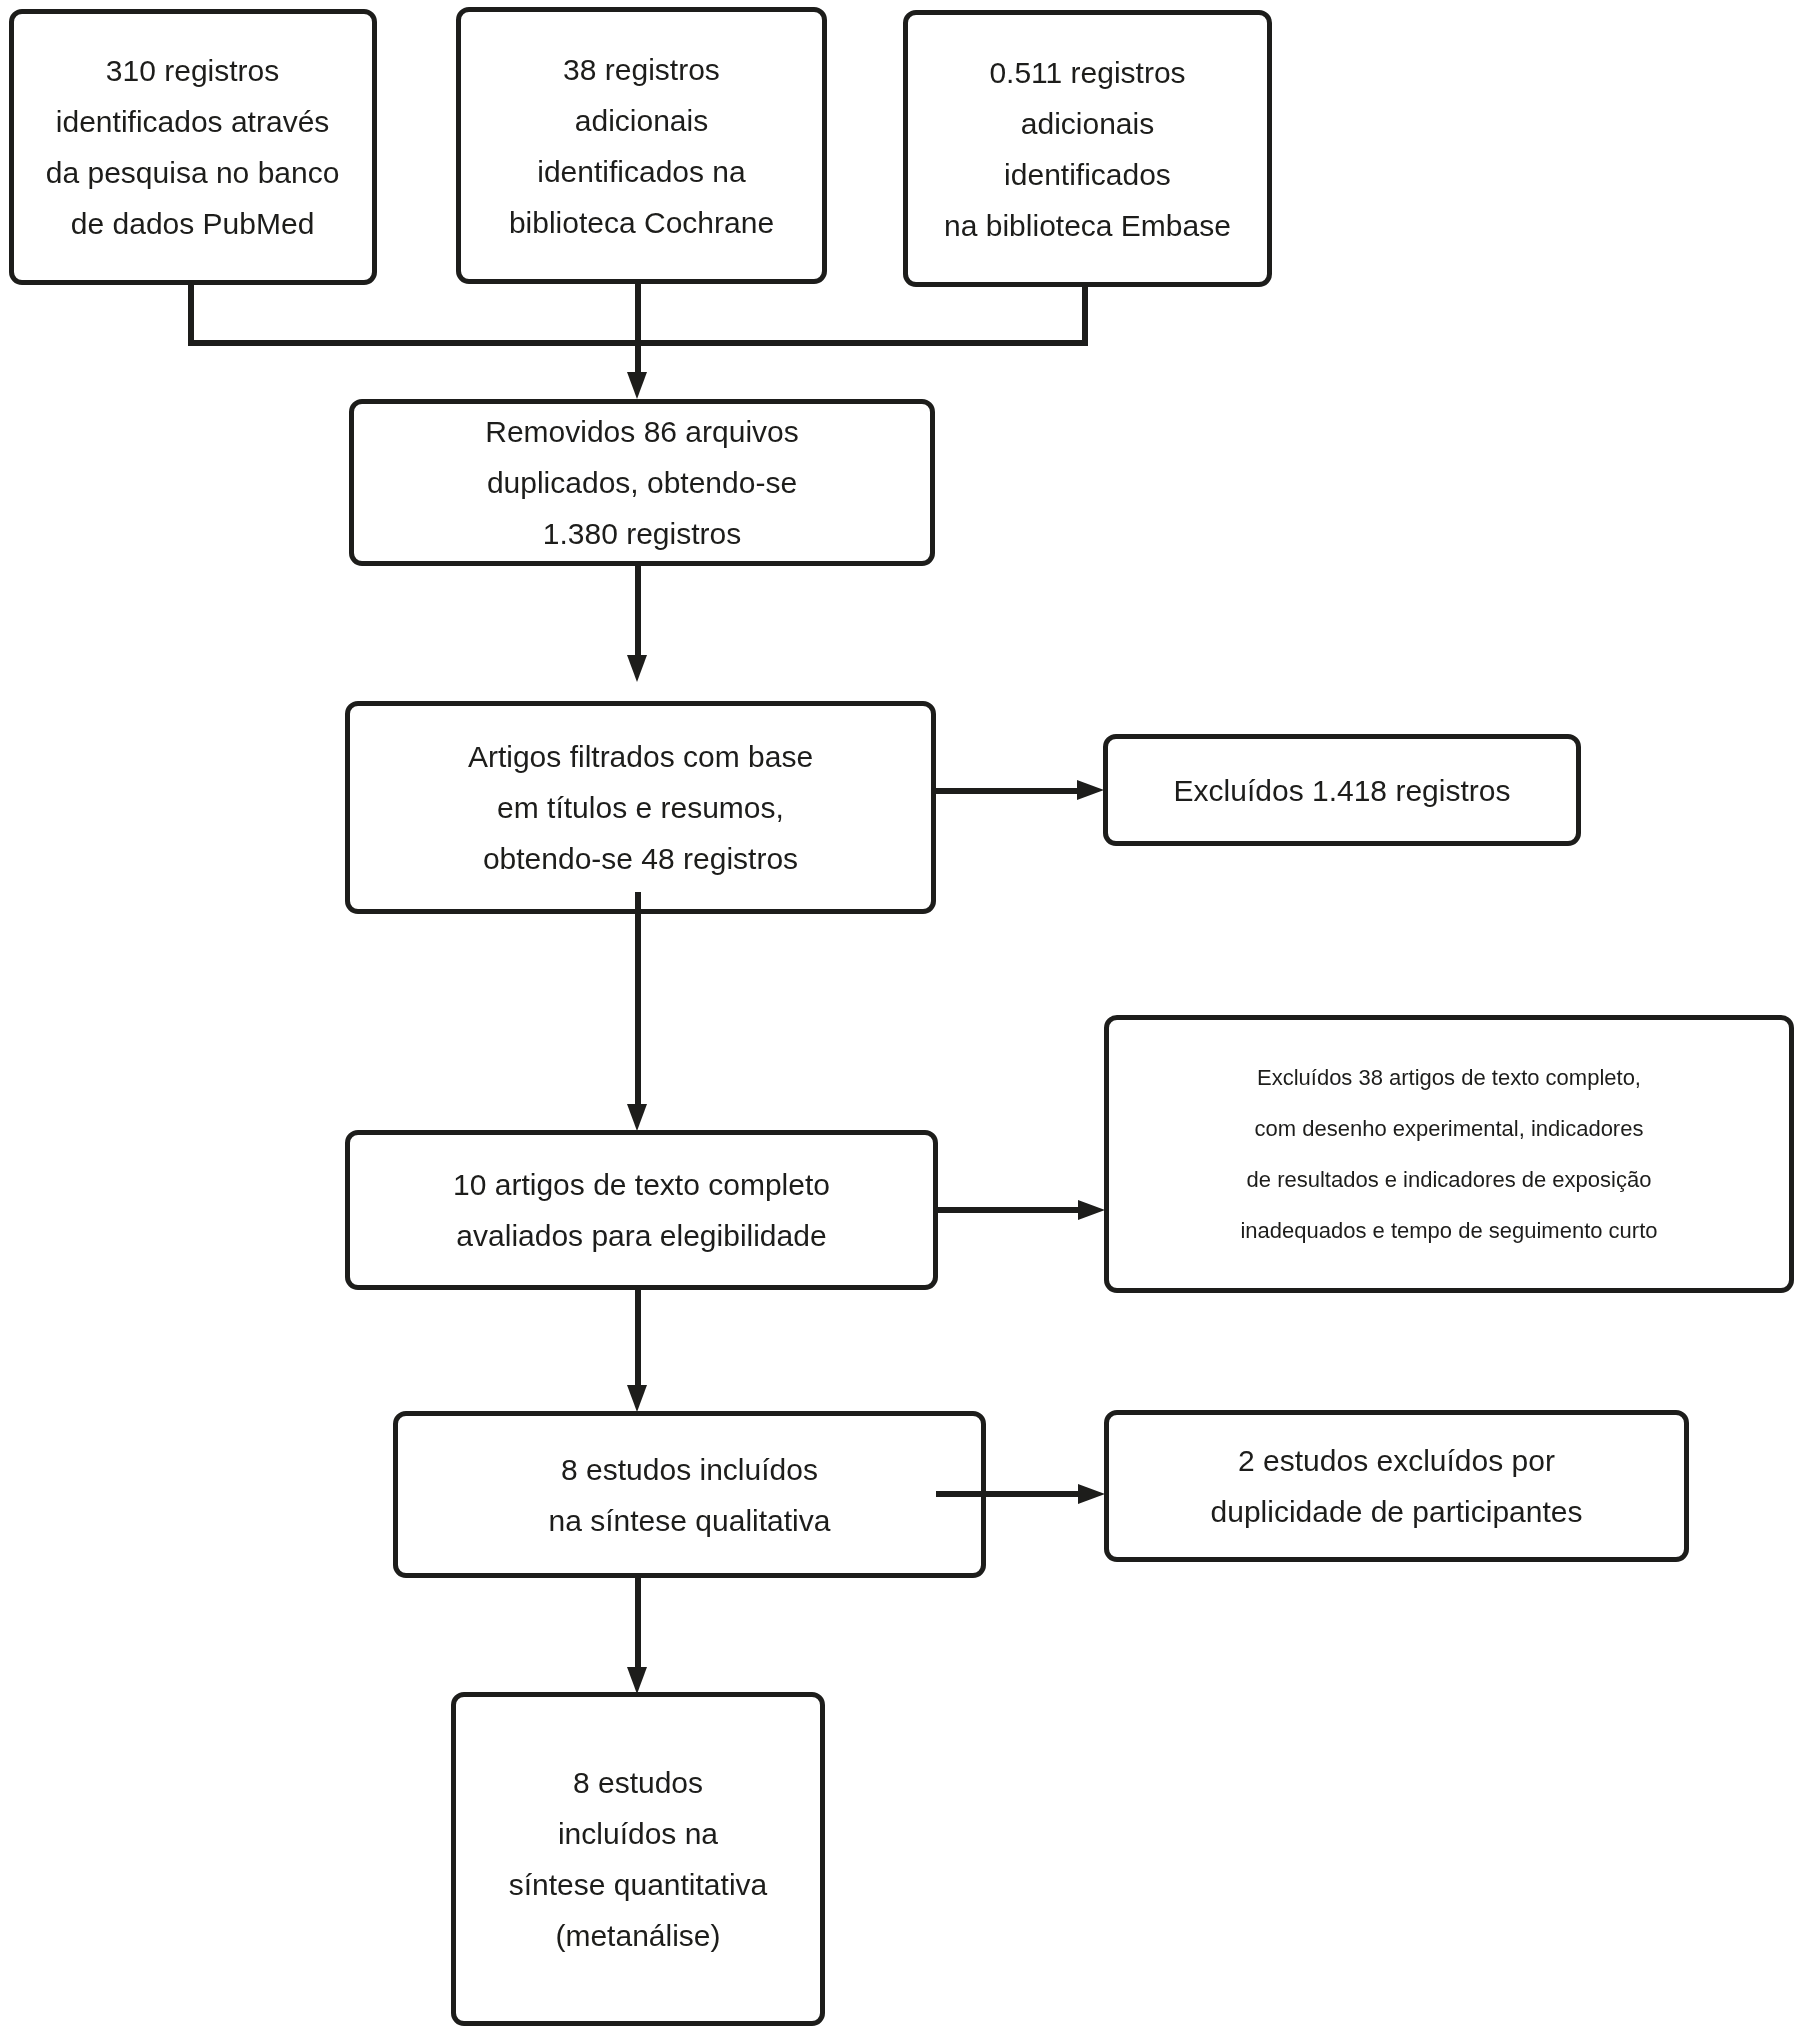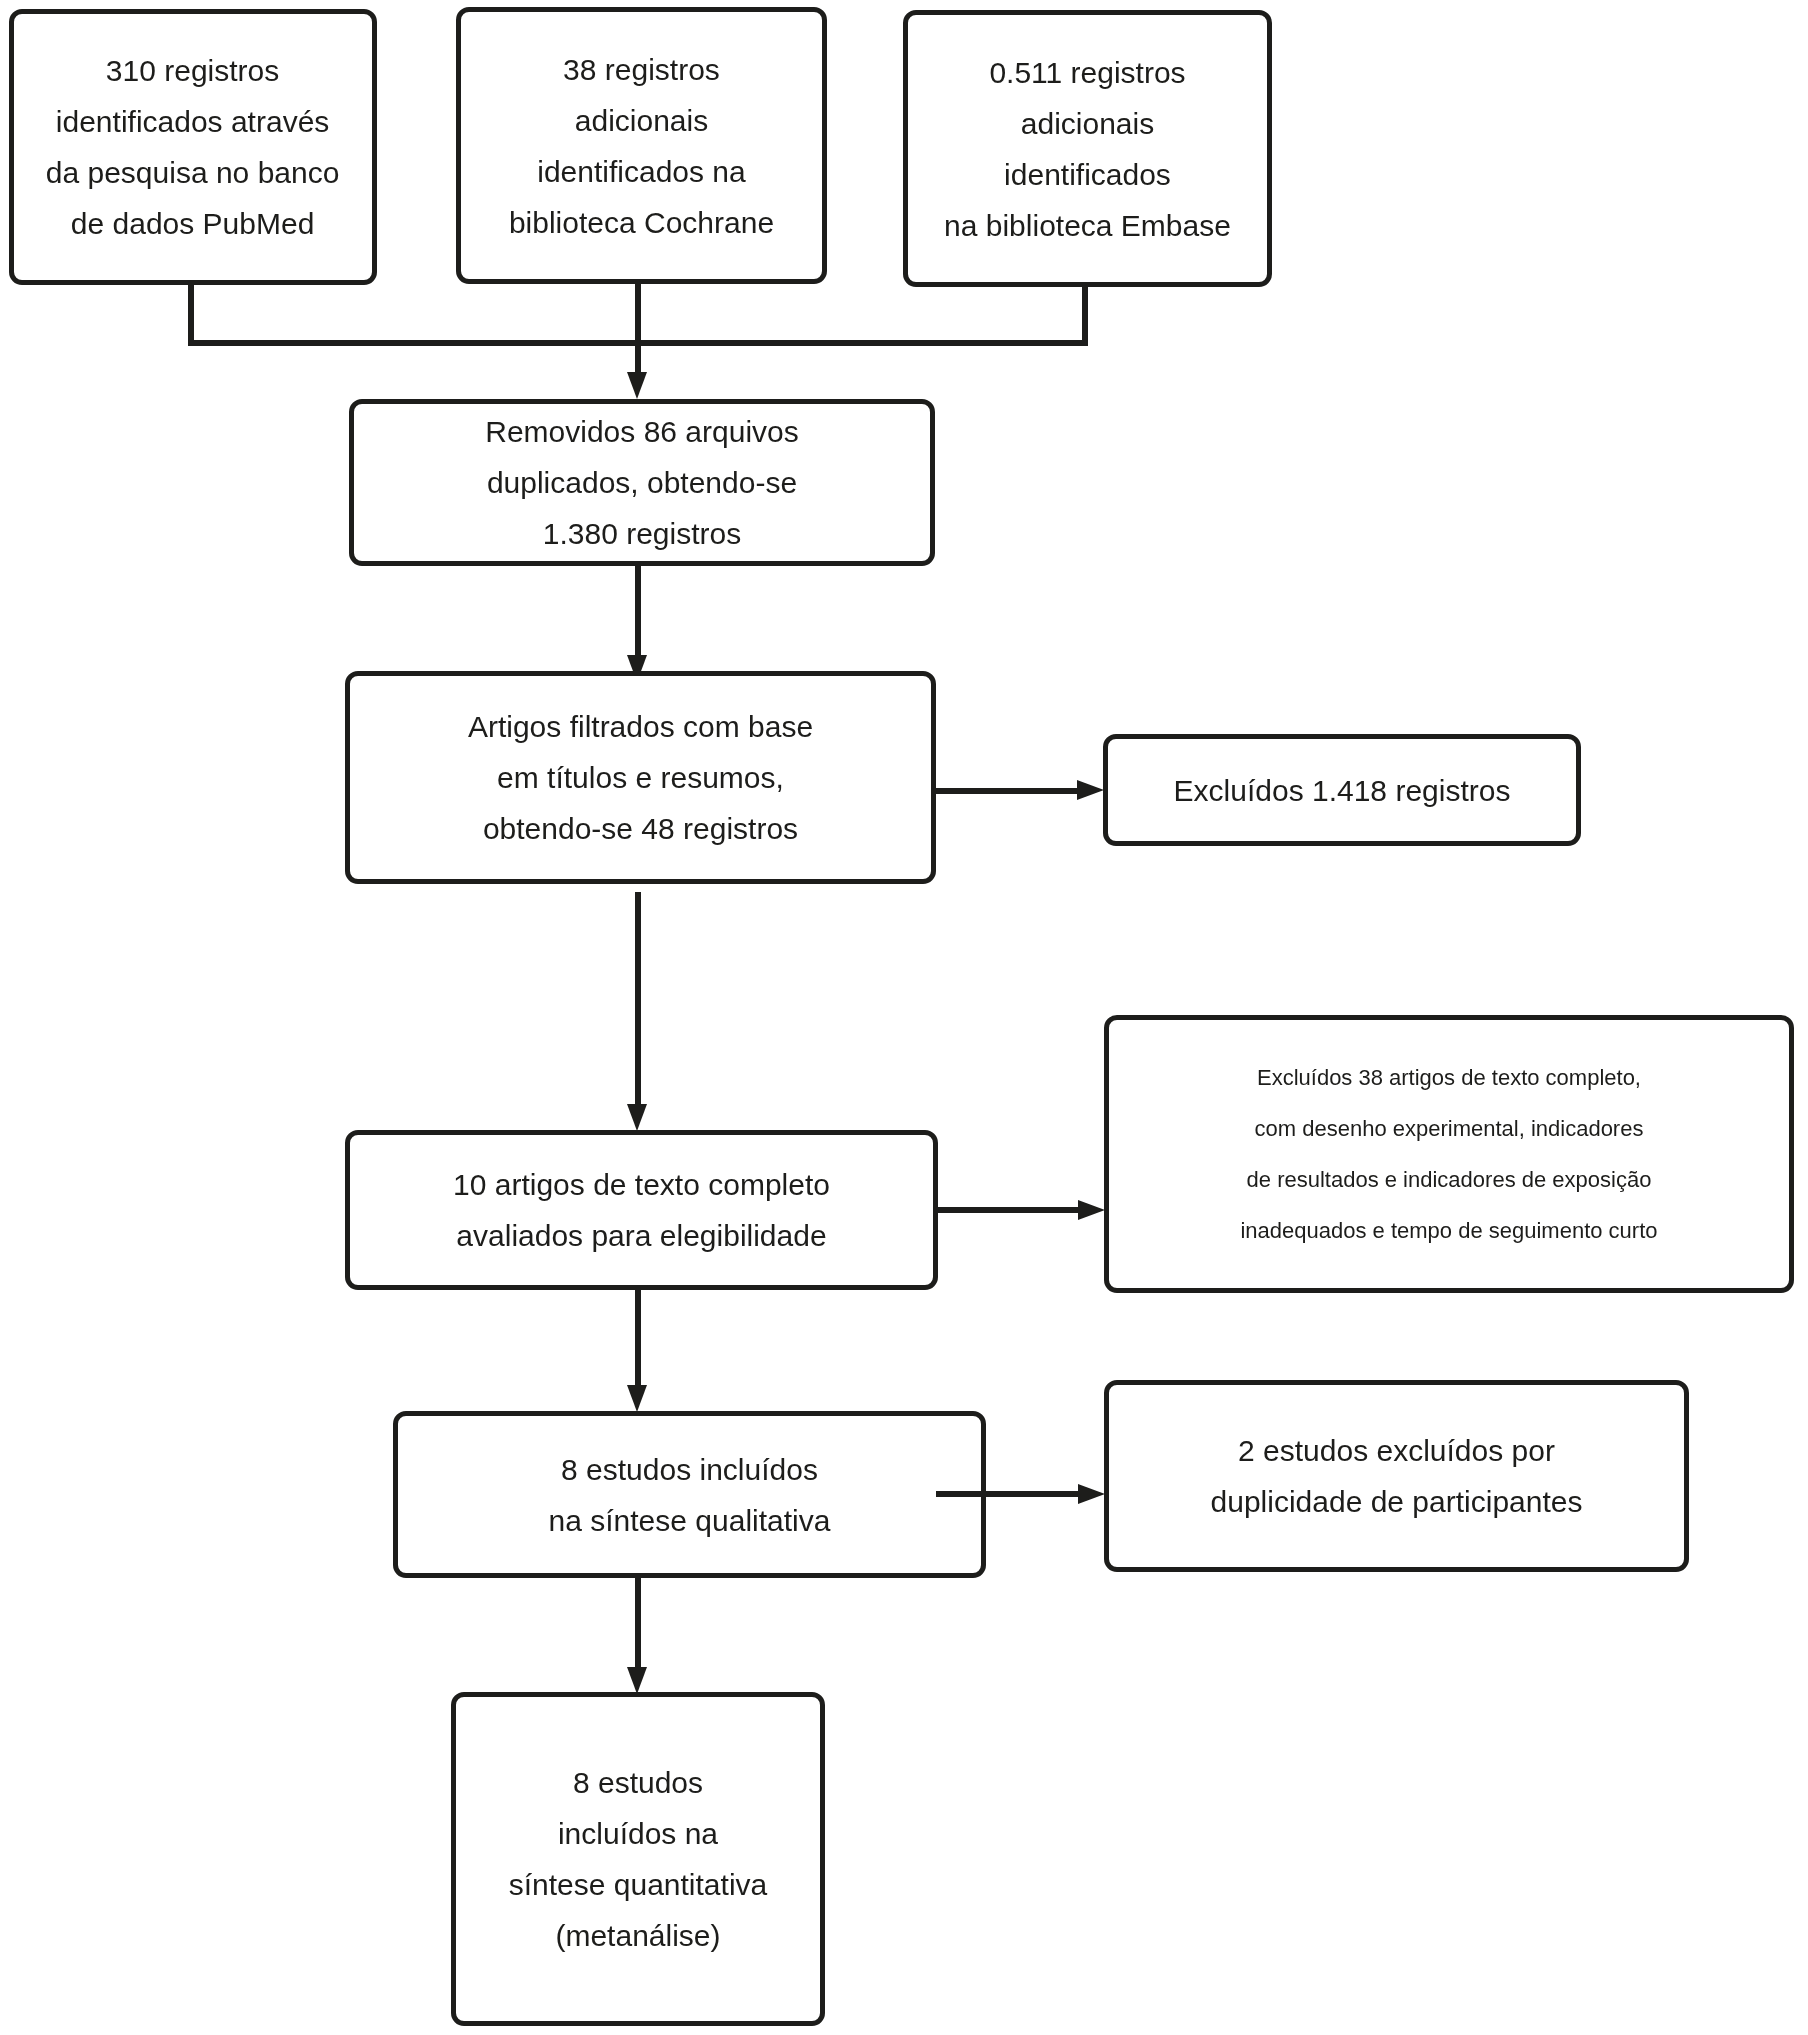--- a/index.html
+++ b/index.html
@@ -38,26 +38,26 @@
     position:absolute;width:0;height:0;
     border-top:10px solid transparent;
     border-bottom:10px solid transparent;
     border-left:27px solid var(--ink);
   }
   
   .b-pubmed   {left:8.6px;   top:8.6px;   width:368px; height:276px;}
   .b-cochrane {left:456px;  top:7.2px;   width:371px; height:277px;}
   .b-embase   {left:903px; top:10px;   width:369px; height:277px;}
   .b-dup      {left:349px;  top:399px;  width:586px; height:167px;}
-  .b-screen   {left:345px;  top:671px;  width:591px; height:213px;}
+  .b-screen   {left:345px;  top:701px;  width:591px; height:213px;}
   .b-excl1    {left:1103px; top:734px; width:478px; height:112px;}
   .b-full     {left:345px;  top:1130px; width:593px; height:160px;}
   .b-excl2    {left:1104px; top:1015px; width:690px; height:278px; font-size:22px;}
   .b-qual     {left:345px;  top:1411px; width:593px; height:167px;margin-left:48px;}
-  .b-excl3    {left:1104px; top:1380px; width:585px; height:192px;}
+  .b-excl3    {left:1104px; top:1410px; width:585px; height:152px;}
   .b-quant    {left:451px;  top:1692px; width:374px; height:334px;}
   
   .l-stub1 {left:188px;  top:283px;  width:5.7px;    height:63px;}
   .l-stub3 {left:1082px; top:286px;  width:5.7px;    height:60px;}
   .l-merge {left:188px;  top:340px;  width:900px; height:5.7px;}
   .l-v1    {left:635px;  top:283px;  width:5.7px;    height:90px;}
   .l-v2    {left:635px;  top:565px;  width:5.7px;    height:91px;}
   .l-v3    {left:635px;  top:892px; width:5.7px;    height:213px;}
   .l-v4    {left:635px;  top:1289px; width:5.7px;    height:98px;}
   .l-v5    {left:635px;  top:1576px; width:5.7px;    height:92px;}

